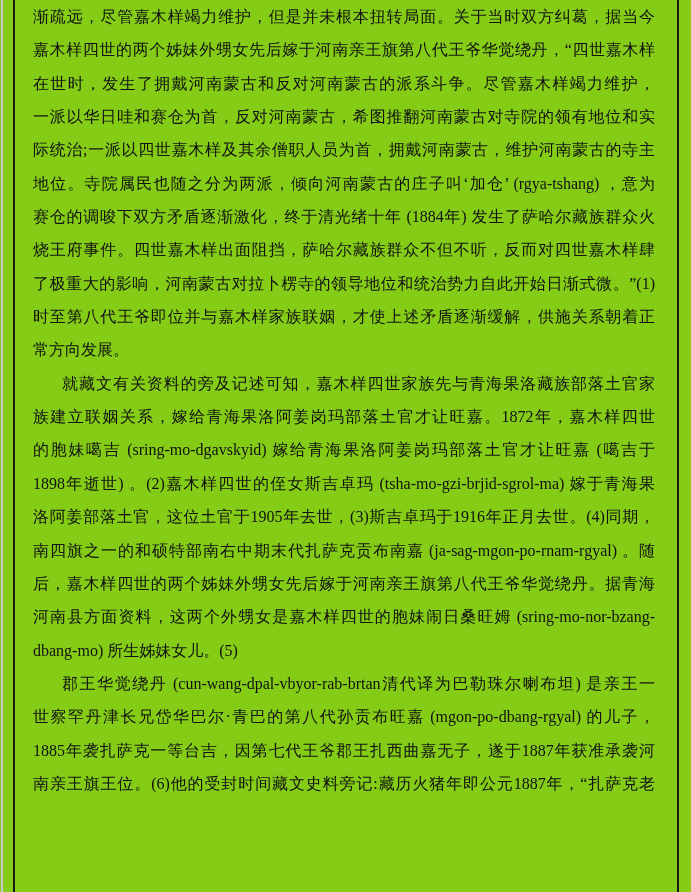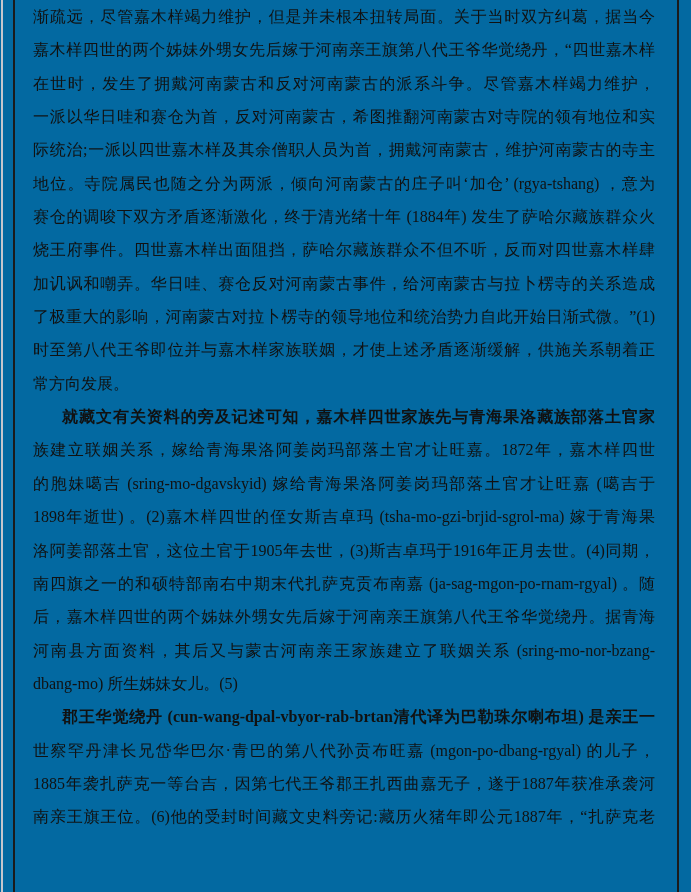--- a/index.html
+++ b/index.html
@@ -3,68 +3,67 @@
 <meta charset="utf-8">
 <style>
   html, body { margin: 0; padding: 0; }
   body {
     width: 691px; height: 892px;
     background: #ffffff;
     overflow: hidden;
     position: relative;
     font-family: "Liberation Serif", "DejaVu Serif", serif;
   }
-  .page { position: absolute; inset: 0; background: #0369a1; }
+  .page { position: absolute; inset: 0; background: #84cc16; }
   .edge-line { position: absolute; left: 1px; top: 0; bottom: 0; width: 2px; background: #c7c7cd; }
   .border-left  { position: absolute; left: 13px;  top: 0; bottom: 0; width: 2px; background: #1b1b1b; }
   .border-right { position: absolute; left: 677px; top: 0; bottom: 0; width: 2px; background: #1b1b1b; }
   .text-block {
     position: absolute; left: 33px; top: 0; width: 622px;
     color: #111111;
   }
   .line {
     height: 33.35px;
     line-height: 33.35px;
     font-size: 16px;
     text-align: justify;
     overflow: hidden;
     white-space: normal;
   }
   .j   { text-align-last: justify; }
   .end { text-align-last: left; }
-  .indent { text-indent: 29px; font-weight: bold; }
+  .indent { text-indent: 29px; }
 </style>
 </head>
 <body>
 
 <div class="page">
   <div class="edge-line"></div>
   <div class="border-left"></div>
   <div class="border-right"></div>
 
   <div class="text-block">
     <div class="line j">渐疏远，尽管嘉木样竭力维护，但是并未根本扭转局面。关于当时双方纠葛，据当今</div>
     <div class="line j">嘉木样四世的两个姊妹外甥女先后嫁于河南亲王旗第八代王爷华觉绕丹，“四世嘉木样</div>
     <div class="line j">在世时，发生了拥戴河南蒙古和反对河南蒙古的派系斗争。尽管嘉木样竭力维护，</div>
     <div class="line j">一派以华日哇和赛仓为首，反对河南蒙古，希图推翻河南蒙古对寺院的领有地位和实</div>
     <div class="line j">际统治;一派以四世嘉木样及其余僧职人员为首，拥戴河南蒙古，维护河南蒙古的寺主</div>
     <div class="line j">地位。寺院属民也随之分为两派，倾向河南蒙古的庄子叫‘加仓’ (rgya-tshang) ，意为</div>
     <div class="line j">赛仓的调唆下双方矛盾逐渐激化，终于清光绪十年 (1884年) 发生了萨哈尔藏族群众火</div>
     <div class="line j">烧王府事件。四世嘉木样出面阻挡，萨哈尔藏族群众不但不听，反而对四世嘉木样肆</div>
-    <div class="line j">加讥讽和嘲弄。华日哇、赛仓反对河南蒙古事件，给河南蒙古与拉卜楞寺的关系造成</div>
     <div class="line j">了极重大的影响，河南蒙古对拉卜楞寺的领导地位和统治势力自此开始日渐式微。”(1)</div>
     <div class="line j">时至第八代王爷即位并与嘉木样家族联姻，才使上述矛盾逐渐缓解，供施关系朝着正</div>
     <div class="line end">常方向发展。</div>
     <div class="line j indent">就藏文有关资料的旁及记述可知，嘉木样四世家族先与青海果洛藏族部落土官家</div>
     <div class="line j">族建立联姻关系，嫁给青海果洛阿姜岗玛部落土官才让旺嘉。1872年，嘉木样四世</div>
     <div class="line j">的胞妹噶吉 (sring-mo-dgavskyid) 嫁给青海果洛阿姜岗玛部落土官才让旺嘉 (噶吉于</div>
     <div class="line j">1898年逝世) 。(2)嘉木样四世的侄女斯吉卓玛 (tsha-mo-gzi-brjid-sgrol-ma) 嫁于青海果</div>
     <div class="line j">洛阿姜部落土官，这位土官于1905年去世，(3)斯吉卓玛于1916年正月去世。(4)同期，</div>
     <div class="line j">南四旗之一的和硕特部南右中期末代扎萨克贡布南嘉 (ja-sag-mgon-po-rnam-rgyal) 。随</div>
     <div class="line j">后，嘉木样四世的两个姊妹外甥女先后嫁于河南亲王旗第八代王爷华觉绕丹。据青海</div>
-    <div class="line j">河南县方面资料，其后又与蒙古河南亲王家族建立了联姻关系 (sring-mo-nor-bzang-</div>
+    <div class="line j">河南县方面资料，这两个外甥女是嘉木样四世的胞妹闹日桑旺姆 (sring-mo-nor-bzang-</div>
     <div class="line end">dbang-mo) 所生姊妹女儿。(5)</div>
     <div class="line j indent">郡王华觉绕丹 (cun-wang-dpal-vbyor-rab-brtan清代译为巴勒珠尔喇布坦) 是亲王一</div>
     <div class="line j">世察罕丹津长兄岱华巴尔·青巴的第八代孙贡布旺嘉 (mgon-po-dbang-rgyal) 的儿子，</div>
     <div class="line j">1885年袭扎萨克一等台吉，因第七代王爷郡王扎西曲嘉无子，遂于1887年获准承袭河</div>
     <div class="line j">南亲王旗王位。(6)他的受封时间藏文史料旁记:藏历火猪年即公元1887年，“扎萨克老</div>
   </div>
 </div>
 
 </body></html>

